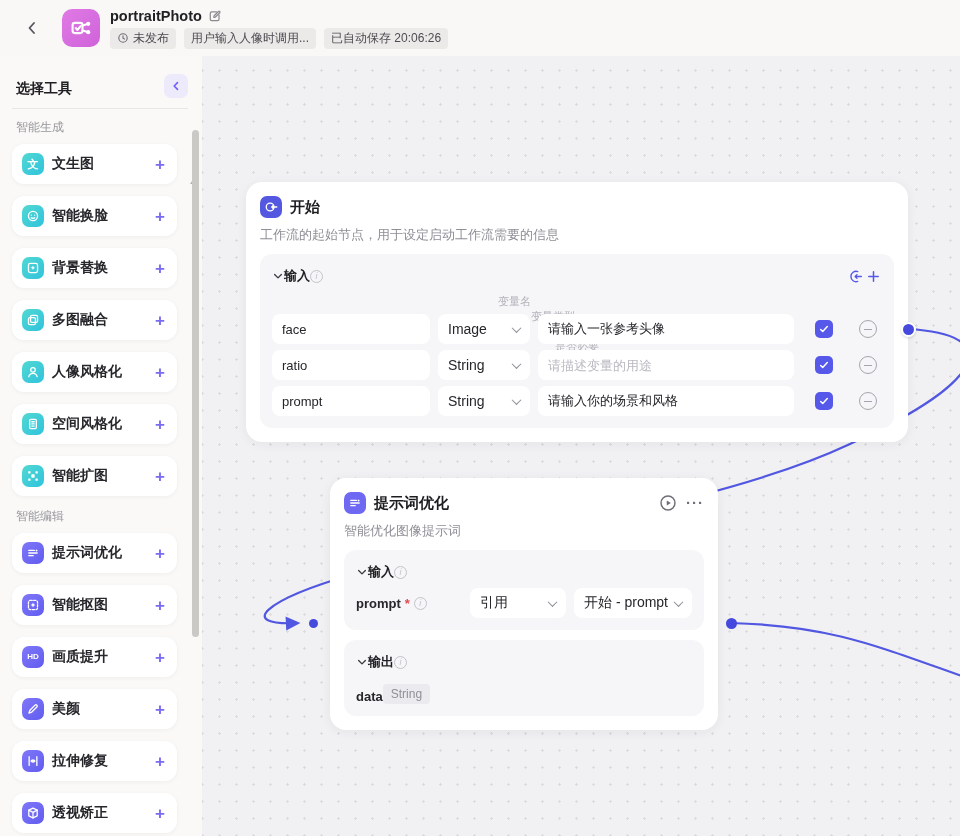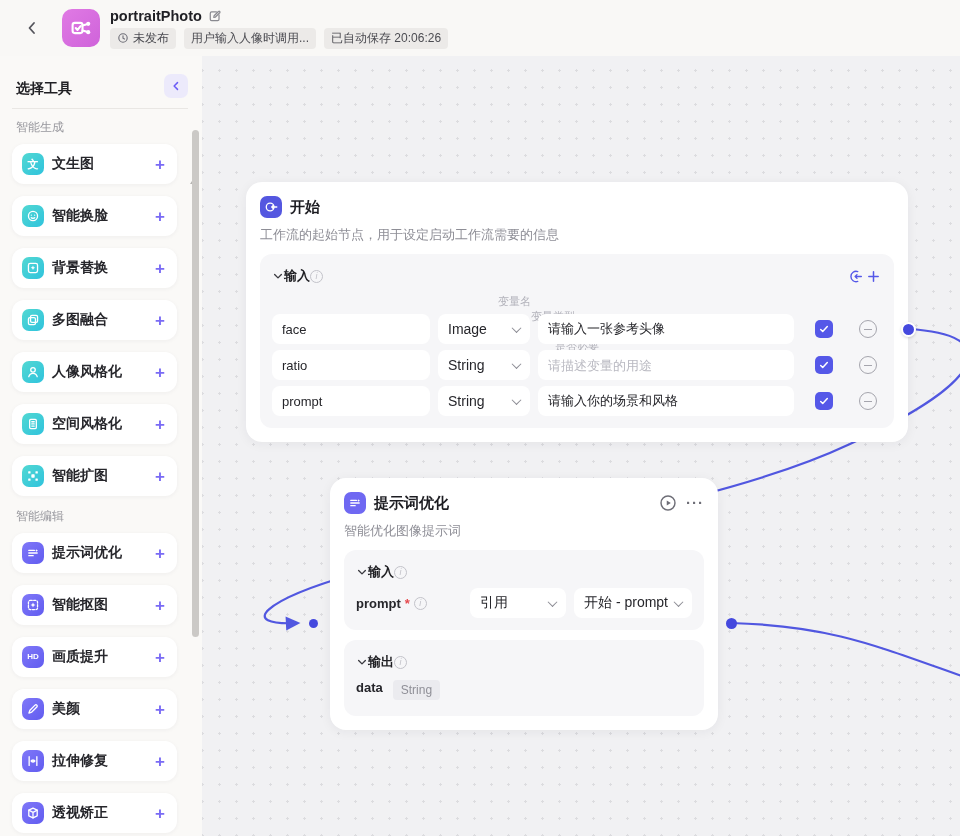--- a/index.html
+++ b/index.html
@@ -73,21 +73,21 @@
   
   .p-label-row { display:flex; align-items:center; gap:8px; margin-top:6px; height:14px; }
   .p-var-row { display:flex; align-items:center; gap:8px; margin-top:6px; height:30px; }
   .p-name-col { width:106px; display:flex; align-items:center; gap:4px; }
   .p-name { font-size:13px; font-weight:600; color:#26262b; }
   .req-star { color:#e5484d; font-size:13px; font-weight:700; }
   .sel-mode { width:96px; } .sel-ref { flex:1; }
   .head-act { width:20px; height:20px; display:flex; align-items:center; justify-content:center; cursor:pointer; }
   .head-act svg { width:18px; height:18px; }
   .dots3 { font-size:15px; letter-spacing:1px; color:#6e6e77; font-weight:700; line-height:10px; cursor:pointer; }
-  .out-row { display:flex; align-items:flex-start; gap:10px; margin-top:8px; height:24px; }
+  .out-row { display:flex; align-items:flex-end; margin-top:8px; height:24px; }
   .out-name { font-size:13px; font-weight:600; color:#26262b; }
   .type-chip { background:#ebebef; color:#8f8f97; font-size:12px; border-radius:4px; padding:3px 8px; }
 
   .port { position:absolute; border-radius:50%; background:#4549de; z-index:3; cursor:crosshair; }
   .port.big { width:15px; height:15px; border:2.5px solid #fff; box-shadow:0 1px 3px rgba(0,0,0,.15); }
   .port.sm { width:9px; height:9px; }
   .port.md { width:11px; height:11px; }
 </style>
 </head>
 <body>

